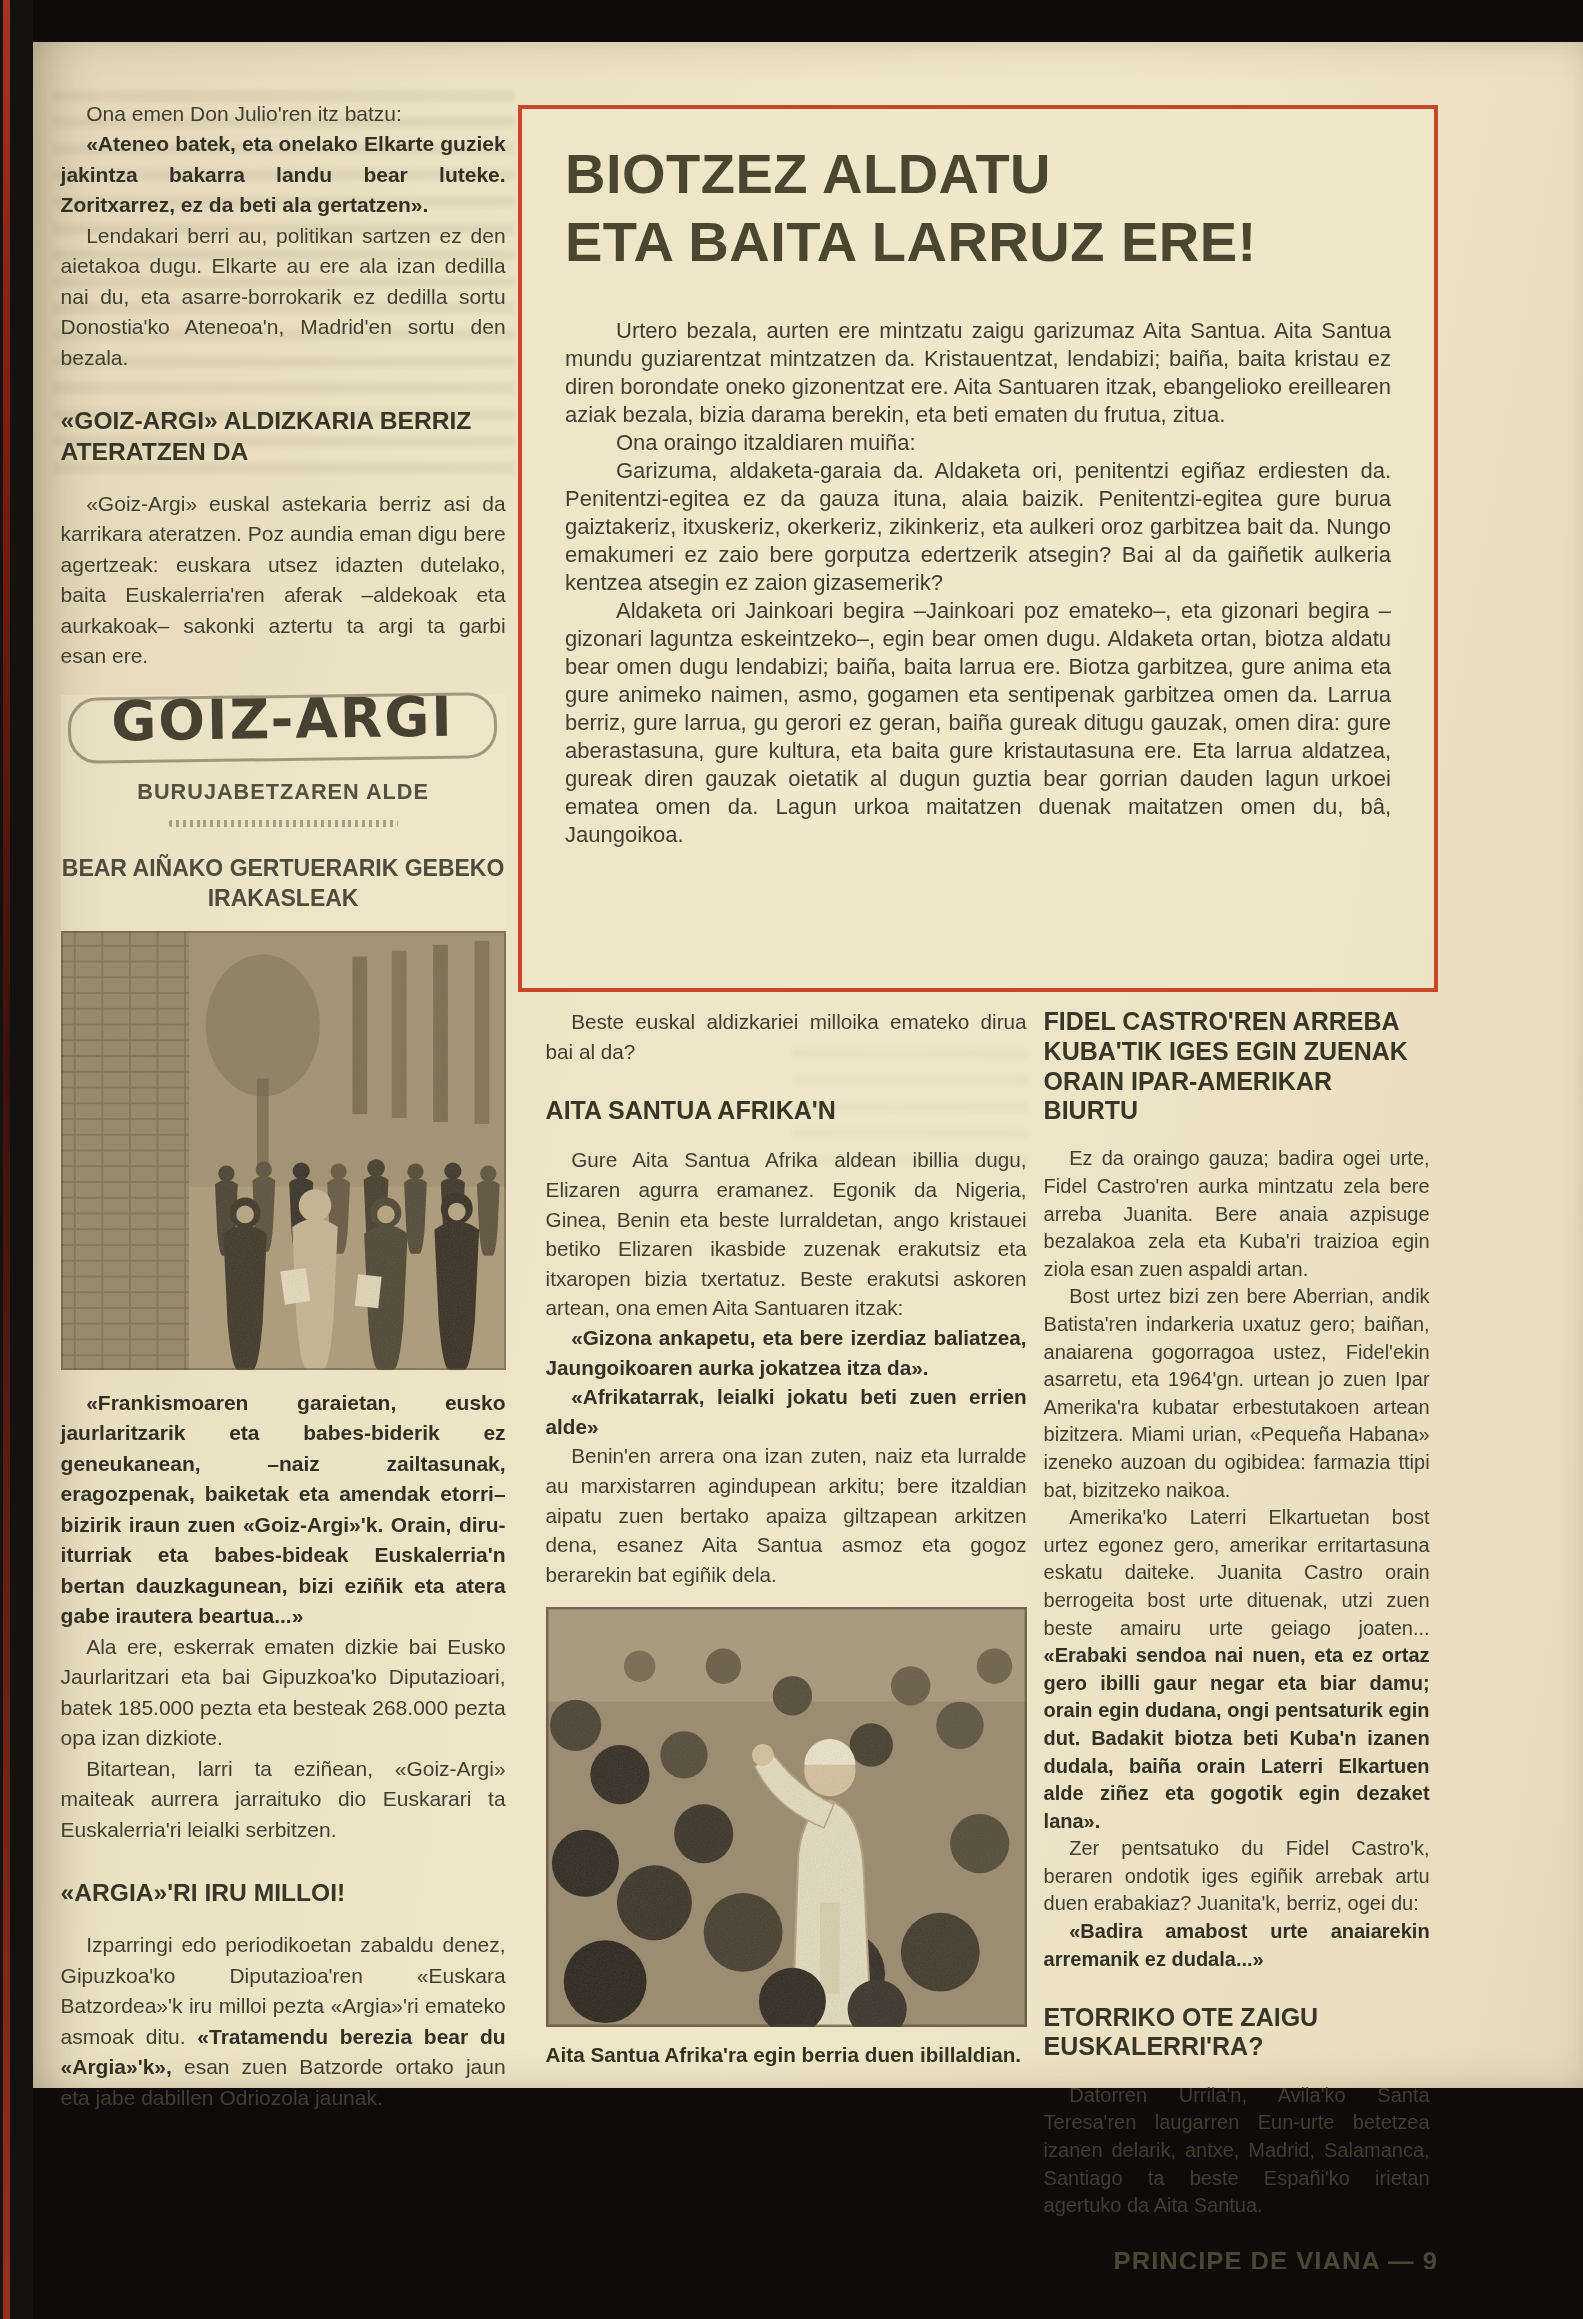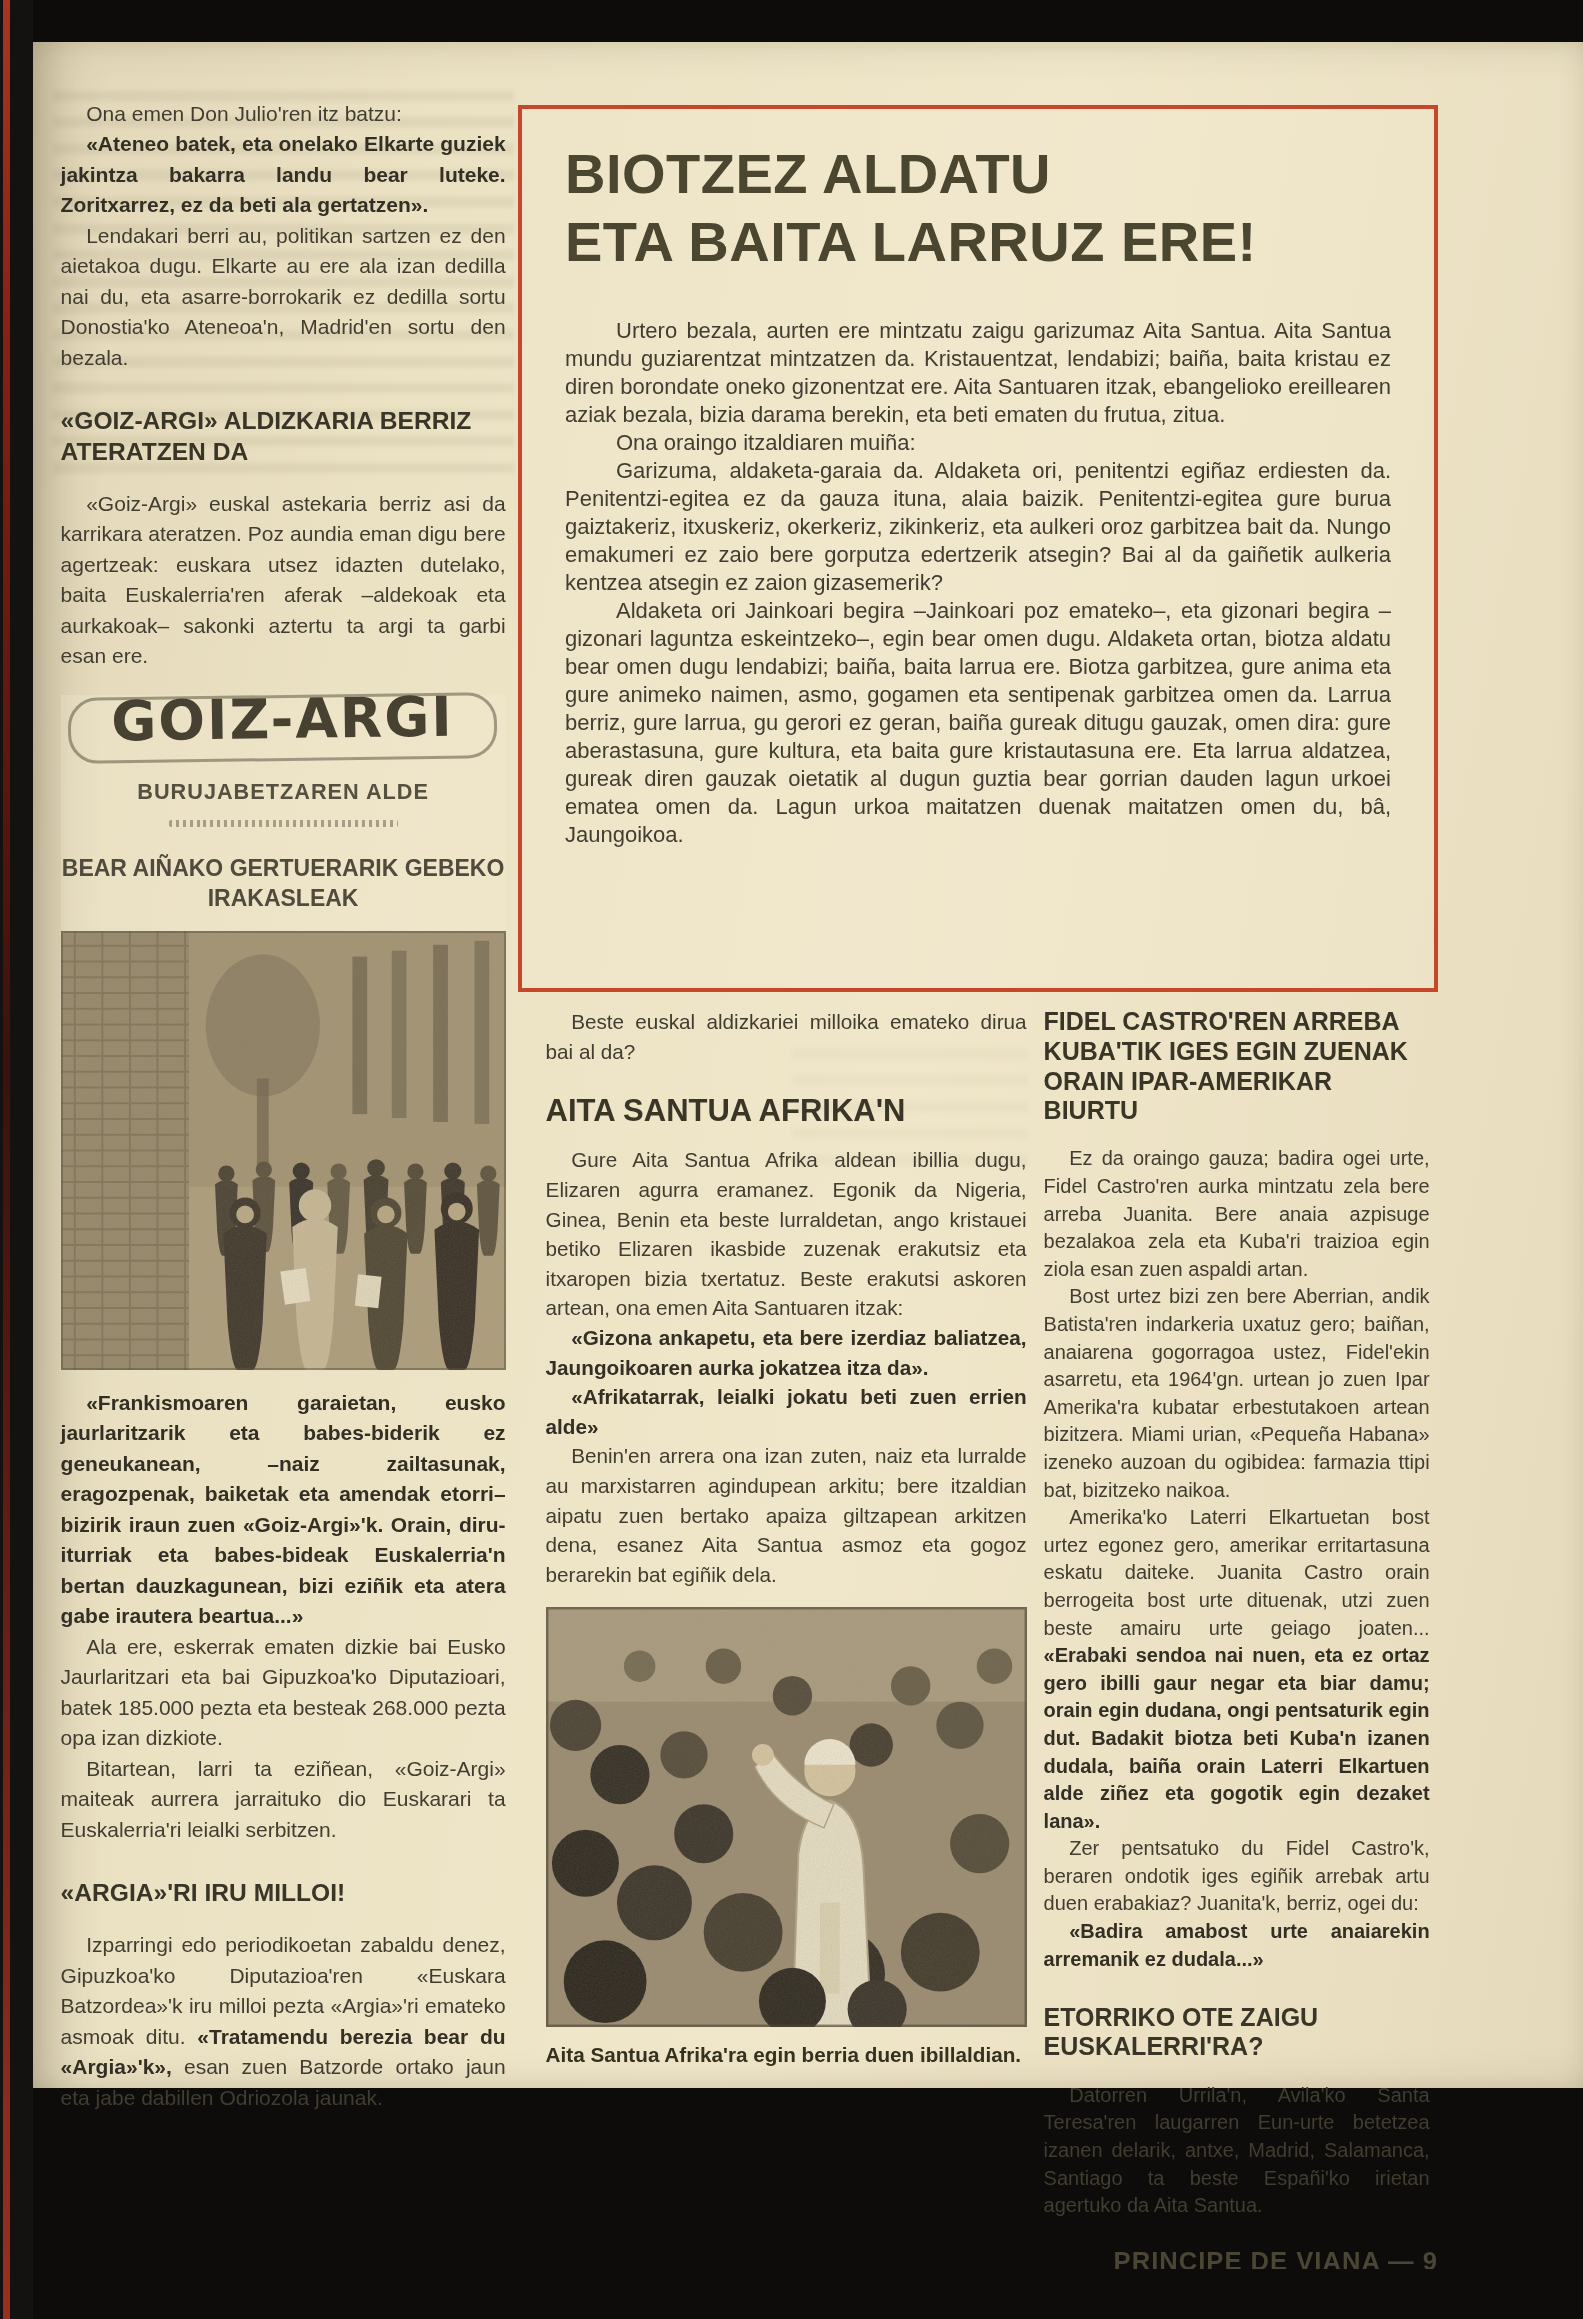--- a/index.html
+++ b/index.html
@@ -44,21 +44,21 @@
 
   .region{position:absolute;left:485px;top:63px;width:920px;}
   .feature-box{box-sizing:border-box;width:920px;height:887px;border:4.9px solid #c6482a;
     padding:25.6px 43px 29.6px;overflow:hidden;background:rgba(252,244,222,.18);}
   .fb-headline{font-weight:bold;color:#4a4630;font-size:56px;line-height:68px;letter-spacing:0.5px;margin:5.9px 0 41px;}
   .fb-body{font-size:22px;line-height:28px;}
   .fb-body .p{text-indent:51px;}
 
   .below{display:flex;margin-top:15.8px;padding-left:27.6px;gap:17px;}
   .col-middle{width:481px;font-size:20.7px;line-height:29.6px;}
-  .col-middle .h{font-size:31px;line-height:29.6px;margin:29.6px 0 19.7px;}
+  .col-middle .h{font-size:25px;line-height:29.6px;margin:29.6px 0 19.7px;}
   .col-right{width:386px;font-size:20px;line-height:27.6px;}
   .col-right .h{font-size:25px;line-height:29.6px;margin:0 0 19.7px;}
   .col-right .h2{margin:29.6px 0 19.7px;}
   .caption{font-weight:bold;font-size:20.7px;line-height:27.6px;color:#35311f;margin-top:13.8px;text-align:justify;}
   .lead-q{margin-bottom:21.7px;}
   .footer{position:absolute;left:1019px;top:2205px;width:386px;text-align:right;
     font-weight:bold;font-size:25.6px;letter-spacing:1px;color:#4a4535;}
 </style>
 </head>
 <body>

